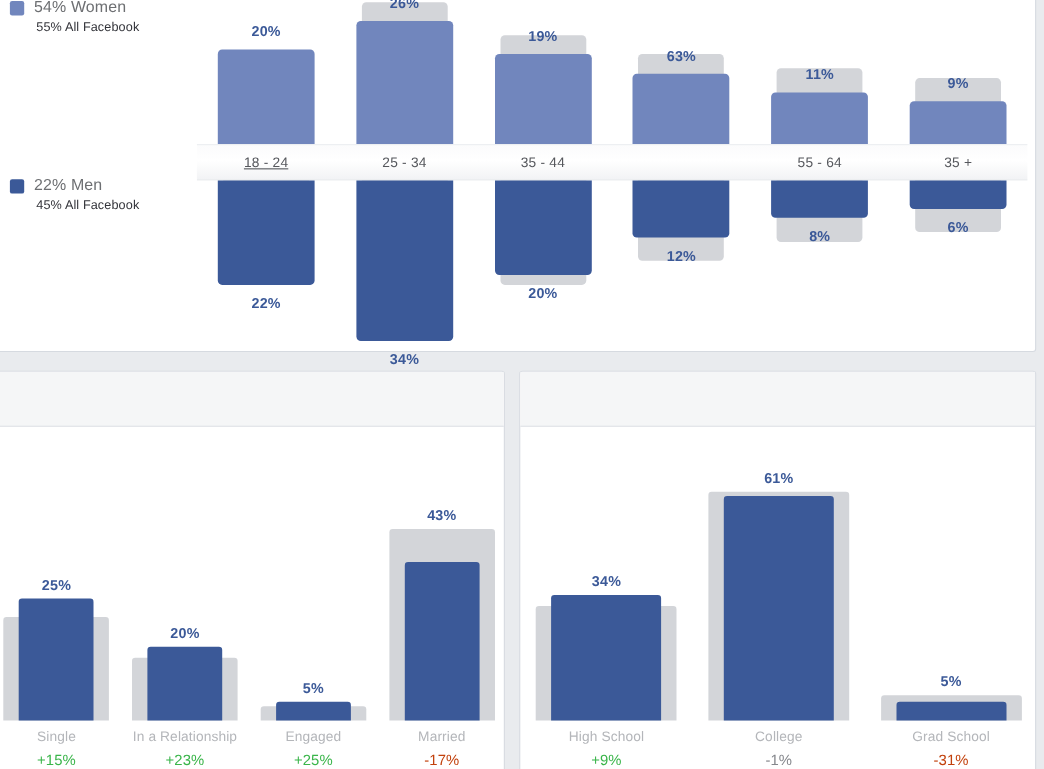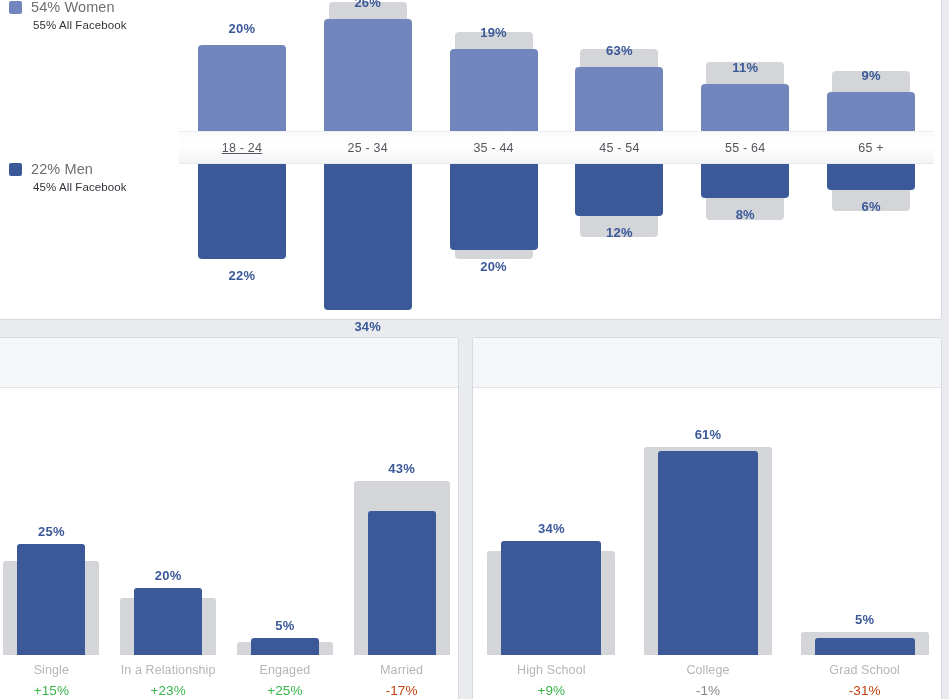--- a/index.html
+++ b/index.html
@@ -181,23 +181,22 @@
           <div class="half bot">
             <div class="ref" style="width: 78px; height: 47.3px; background: rgb(211, 213, 217);"></div>
             <div class="bar" style="width: 88px; height: 25.8px; background: rgb(59, 89, 152);"></div>
             <div class="vval vlabel" style="top: 29.8px;">6%</div>
           </div>
         </div>
       </div>
   <div class="axis-lbl" style="left: 186px; width: 125.833px; text-decoration: underline;">18 - 24</div>
       <div class="axis-lbl" style="left: 311.833px; width: 125.833px;">25 - 34</div>
       <div class="axis-lbl" style="left: 437.667px; width: 125.833px;">35 - 44</div>
-      <div class="axis-lbl" style="left: 563.5px; width: 125.833px;">45 - 54</div>
       <div class="axis-lbl" style="left: 689.333px; width: 125.833px;">55 - 64</div>
-      <div class="axis-lbl" style="left: 815.167px; width: 125.833px;">65 +</div>
+      <div class="axis-lbl" style="left: 815.167px; width: 125.833px;">35 +</div>
     </div>
 
   <div class="panel" id="relationship-panel">
     <div class="panel-head"></div>
     <div class="plot" id="plot-relationship">
         <div class="vcol" style="left: 0px; width: 116.75px;">
           <div class="vref" style="width: 96px; height: 93.8px; background: rgb(211, 213, 217);"></div>
           <div class="vbar" style="width: 68px; height: 110.55px; background: rgb(59, 89, 152);"></div>
           <div class="vval" style="bottom: 166.55px;">25%</div>
           <div class="vcat">Single</div>

